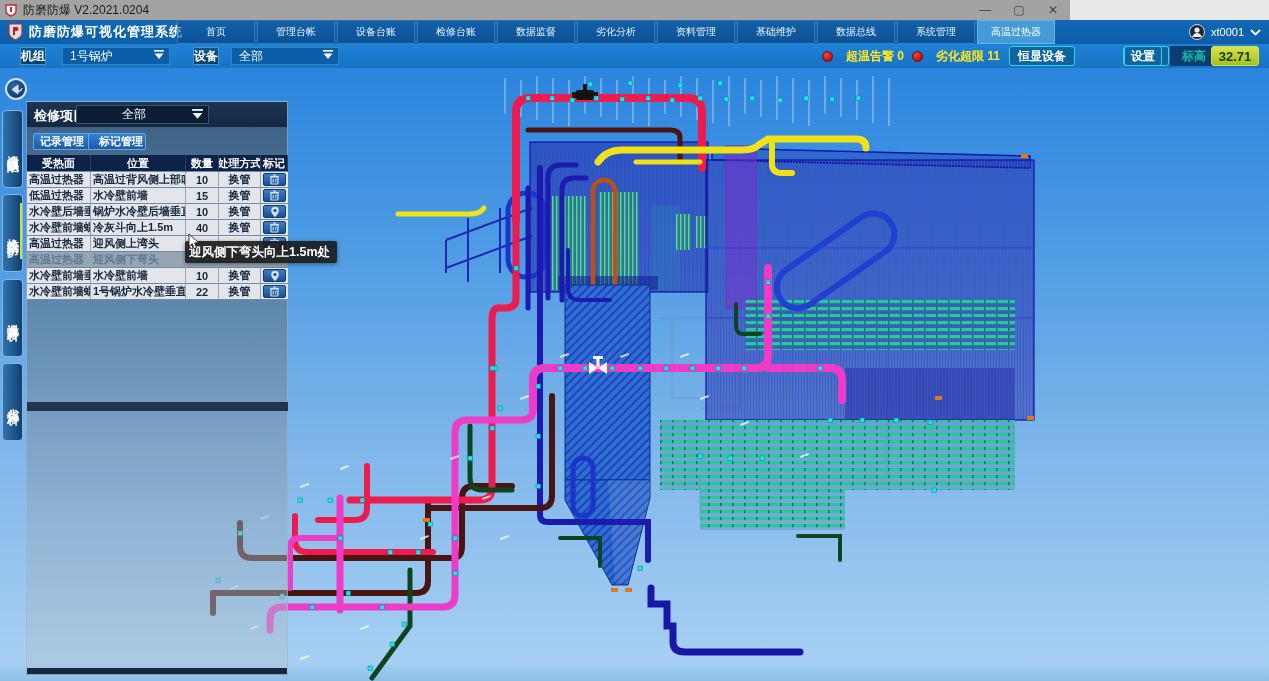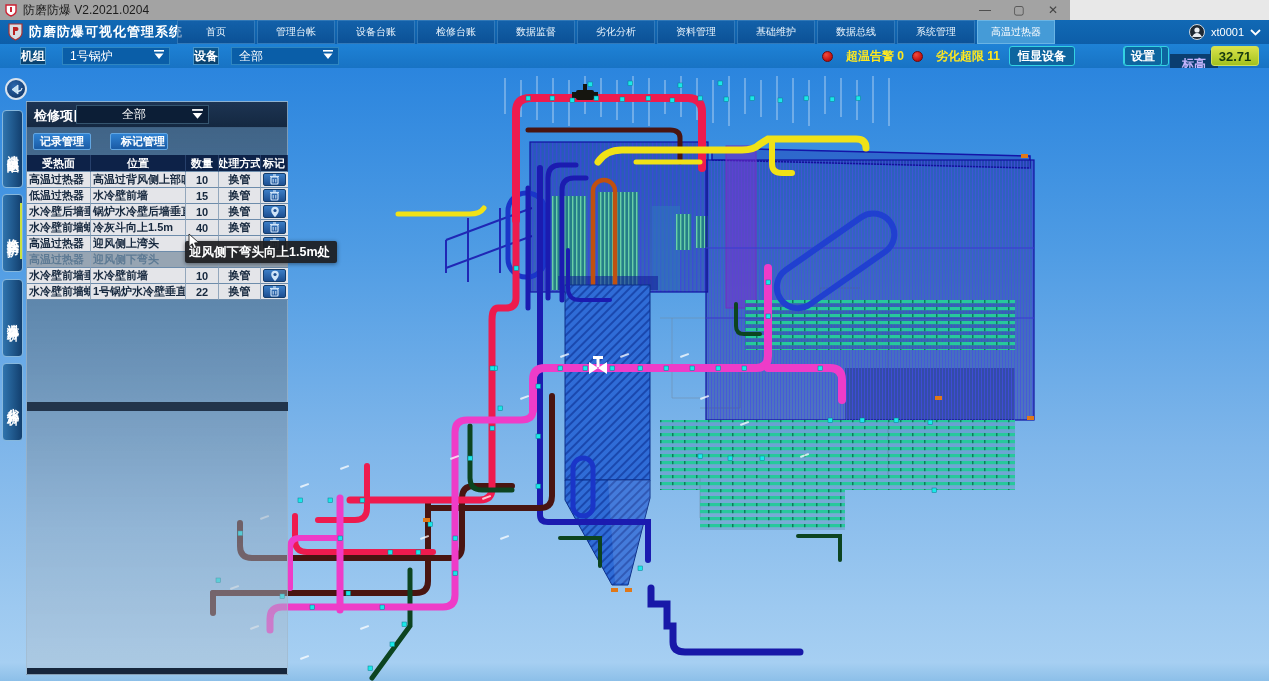--- a/index.html
+++ b/index.html
@@ -21,21 +21,21 @@
   #userbox { position:absolute; right:8px; top:0; height:24px; display:flex; align-items:center; gap:6px; color:#fff; font-size:11px; }
 
   
   #toolbar { position:absolute; left:0; top:44px; width:1269px; height:24px; background:linear-gradient(180deg,#1e82d6,#1873c4); }
   .sel-label { position:absolute; top:3px; height:18px; padding:0 0; background:linear-gradient(180deg,#0c578f,#093f6b); border:1px solid #4694c9; color:#fff; font-size:12px; font-weight:bold; display:flex; align-items:center; }
   .sel-value { position:absolute; top:3px; height:18px; background:#0a5ea8; border:1px solid #2f86c0; color:#fff; font-size:12px; display:flex; align-items:center; padding:0 4px 0 7px; }
   .sel-value .flt { margin-left:auto; }
   .alarm { position:absolute; top:0; height:24px; display:flex; align-items:center; gap:13px; color:#ffe81e; font-size:12px; font-weight:bold; }
   .dot { width:11px; height:11px; border-radius:50%; background:radial-gradient(circle at 35% 30%,#f34a3a,#c01010 70%); border:1px solid #6d0a0a; }
   .tbtn { position:absolute; top:2px; height:20px; background:#0d659f; border:1px solid #33d2e2; border-radius:3px; color:#fff; font-size:12px; font-weight:bold; display:flex; align-items:center; justify-content:center; cursor:pointer; }
-  #elev-label { position:absolute; top:2px; left:1170px; width:48px; height:20px; background:#0a3e70; color:#c4b5fd; font-size:12px; font-weight:bold; display:flex; align-items:center; justify-content:center;margin-top:8px; }
+  #elev-label { position:absolute; top:2px; left:1170px; width:48px; height:20px; background:#0a3e70; color:#14b8a6; font-size:12px; font-weight:bold; display:flex; align-items:center; justify-content:center; }
   #elev-arrow { position:absolute; top:6px; left:1210px; width:0; height:0; border-top:6px solid transparent; border-bottom:6px solid transparent; border-left:7px solid #0a3e70; }
   #elev-value { position:absolute; top:2px; left:1211px; width:48px; height:20px; background:linear-gradient(180deg,#d9e24a,#a3c21e); border:1px solid #cfe058; border-radius:3px; color:#15380f; font-size:13px; font-weight:bold; display:flex; align-items:center; justify-content:center; }
 
   
   #viewport { position:absolute; left:0; top:68px; width:1269px; height:613px; background:linear-gradient(180deg,#2b85de 0%,#4f9ce4 30%,#7fb6ea 62%,#9dc9f0 88%,#a6cff2 97%,#8cbfe8 100%); overflow:hidden; }
   #model-svg { position:absolute; left:0; top:0; }
 
   
   #backbtn { position:absolute; left:5px; top:78px; width:22px; height:22px; border-radius:50%; background:radial-gradient(circle at 40% 35%,#2a68b0,#0d2c58); border:2px solid #d7e2ee; cursor:pointer; display:flex; align-items:center; justify-content:center; }
 
@@ -440,21 +440,21 @@
       <div id="proj-dd">
         <span class="val">全部</span>
         <span class="flt"><svg width="13" height="11" viewBox="0 0 12 10">
               <rect x="1" y="0" width="10" height="1.6" fill="#fff"></rect>
               <polygon points="1.5,3.5 10.5,3.5 6,9" fill="#fff"></polygon>
             </svg></span>
       </div>
     </div>
     <div id="panel-btns">
         <div class="pbtn" style="left: 6px;">记录管理</div>
-        <div class="pbtn" style="left: 83px; padding-left: 8px;">标记管理</div>
+        <div class="pbtn" style="left: 61px; padding-left: 8px;">标记管理</div>
       </div>
     <div id="rtable">
         <div class="trow head">
           <div class="cell c1">受热面</div>
           <div class="cell c2">位置</div>
           <div class="cell c3">数量</div>
           <div class="cell c4">处理方式</div>
           <div class="cell c5">标记</div>
         </div>
         <div class="trow body">

